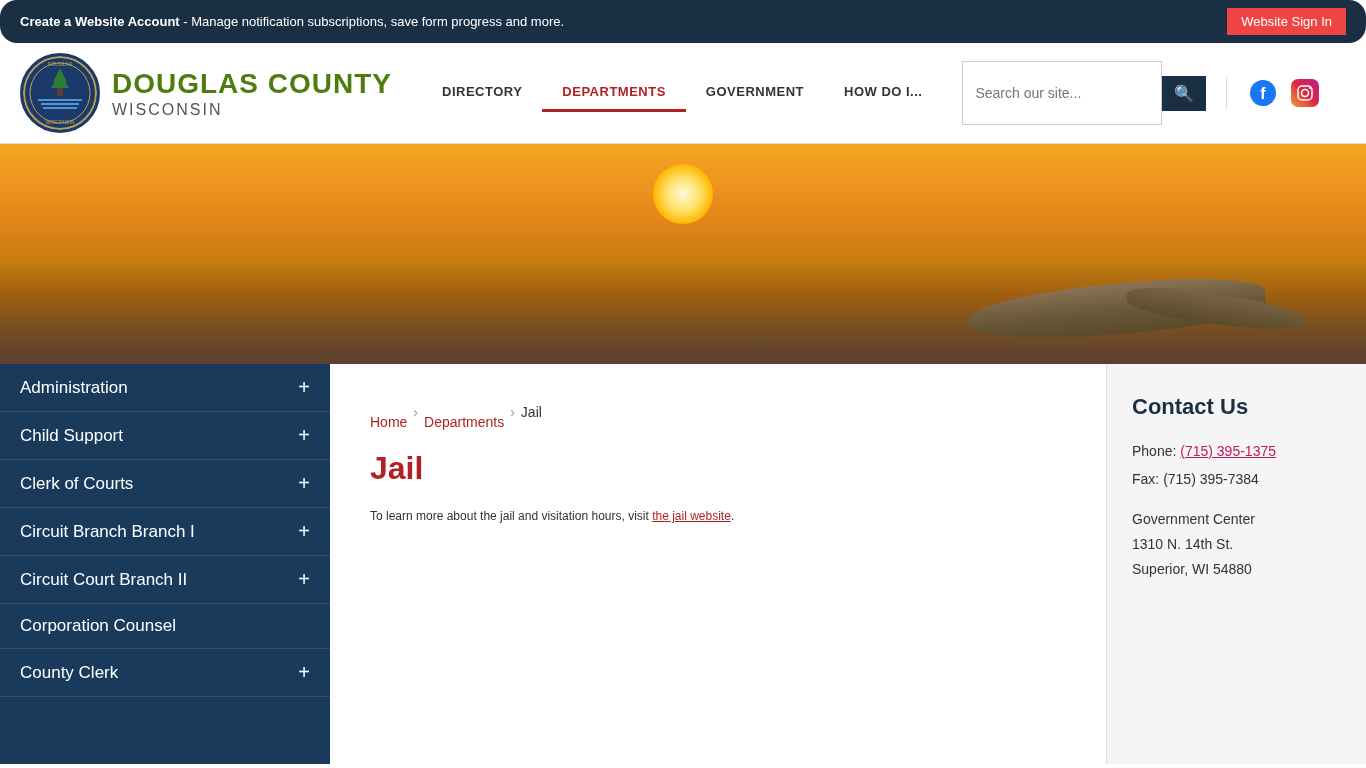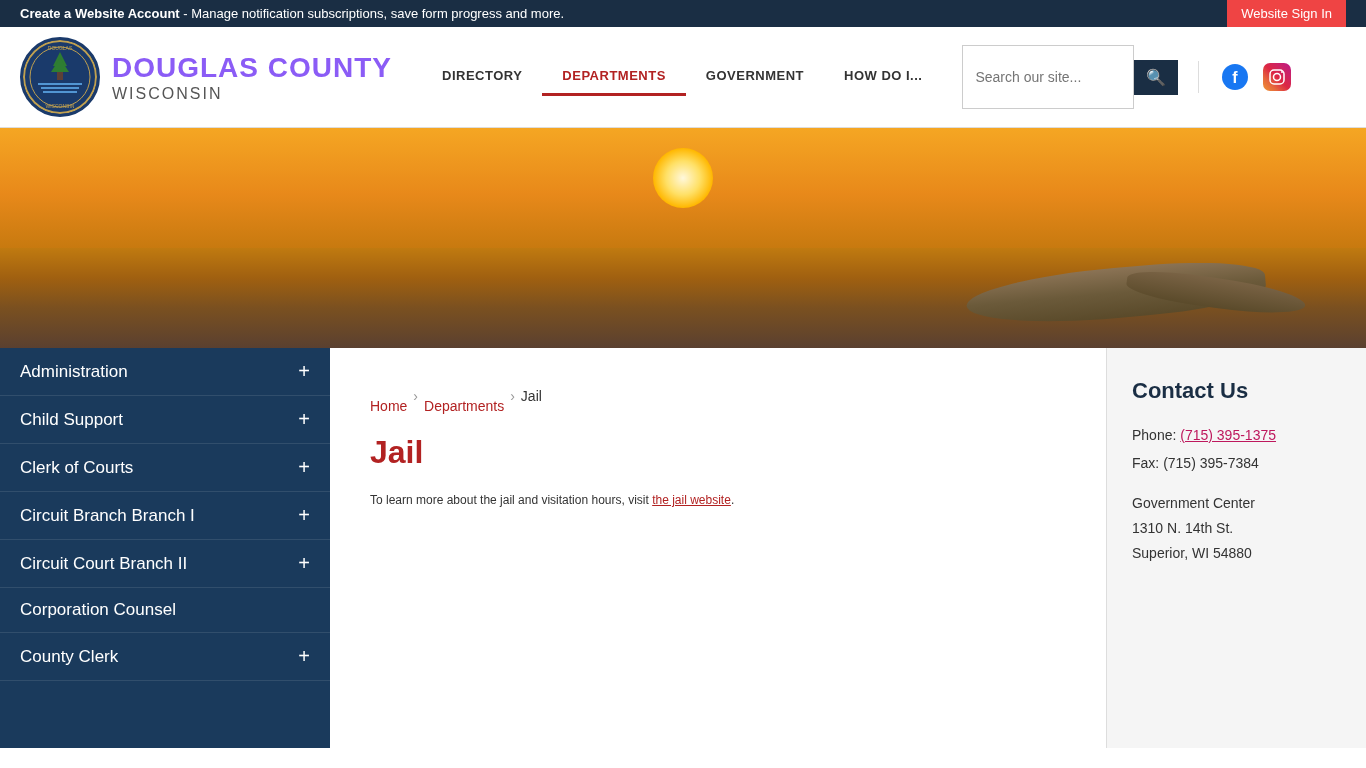--- a/index.html
+++ b/index.html
@@ -5,22 +5,23 @@
     * { box-sizing: border-box; margin: 0; padding: 0; }
     body { font-family: Arial, sans-serif; font-size: 14px; color: #333; }
 
     
     .top-banner {
       background-color: #1a2e44;
       color: #fff;
       display: flex;
       justify-content: space-between;
       align-items: center;
-      padding: 0 20px;
+      padding: 8px 20px;
       font-size: 13px;
+      border-radius: 17px;
     }
     .sign-in-btn {
       background: #ef4444;
       color: #fff;
       border: none;
       padding: 6px 14px;
       cursor: pointer;
       font-size: 13px;
     }
 
@@ -48,21 +49,21 @@
       justify-content: center;
       overflow: hidden;
       margin-right: 12px;
       border: 3px solid #1a3a6b;
     }
     .logo-circle svg { width: 74px; height: 74px; }
     .site-title { line-height: 1.2; }
     .site-title .county-name {
       font-size: 28px;
       font-weight: 900;
-      color: #8b5cf6;
+      color: #4d7c0f;
       letter-spacing: 1px;
       display: block;
     }
     .site-title .state-name {
       font-size: 16px;
       color: #555;
       display: block;
       letter-spacing: 2px;
     }
 
@@ -93,21 +94,21 @@
     }
 
     .search-area {
       display: flex;
       align-items: center;
       margin-left: 20px;
     }
     .search-input {
       border: 1px solid #ccc;
       padding: 23px 12px;
-      width: 172px;
+      width: 200px;
       font-size: 14px;
       outline: none;
       color: #999;
     }
     .search-btn {
       background: #1a2e44;
       border: none;
       padding: 8px 12px;
       cursor: pointer;
       color: #fff;

